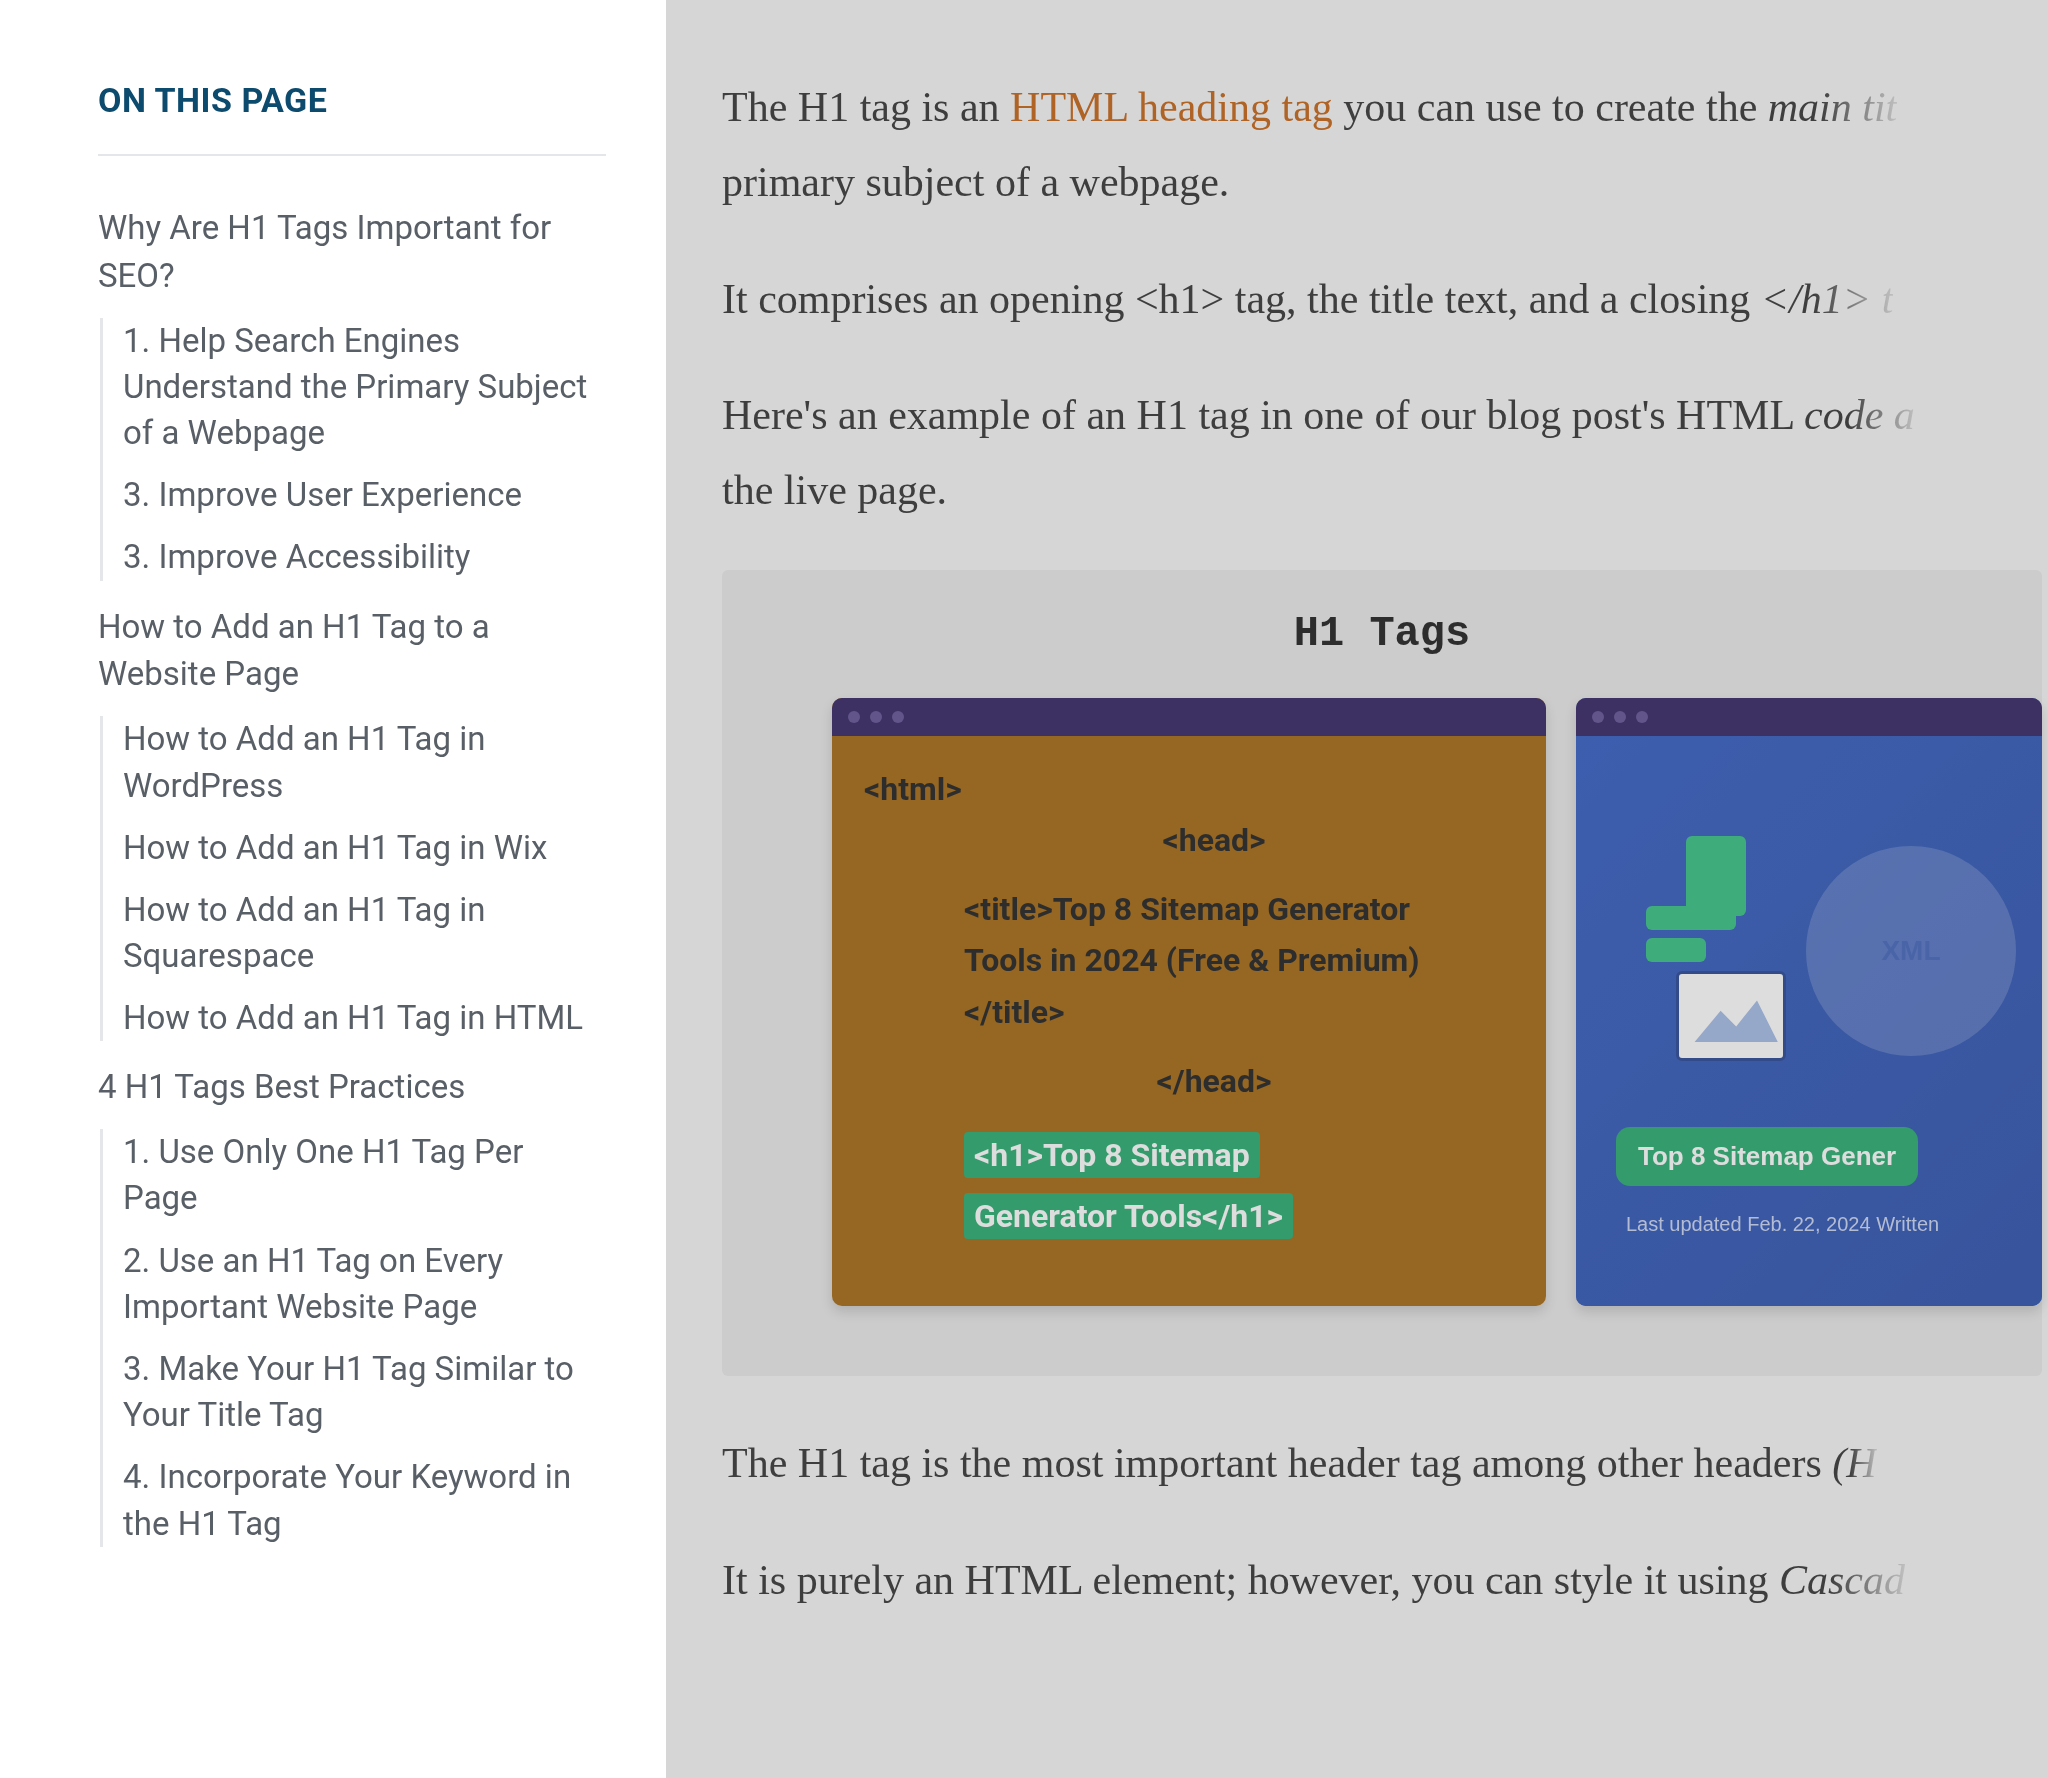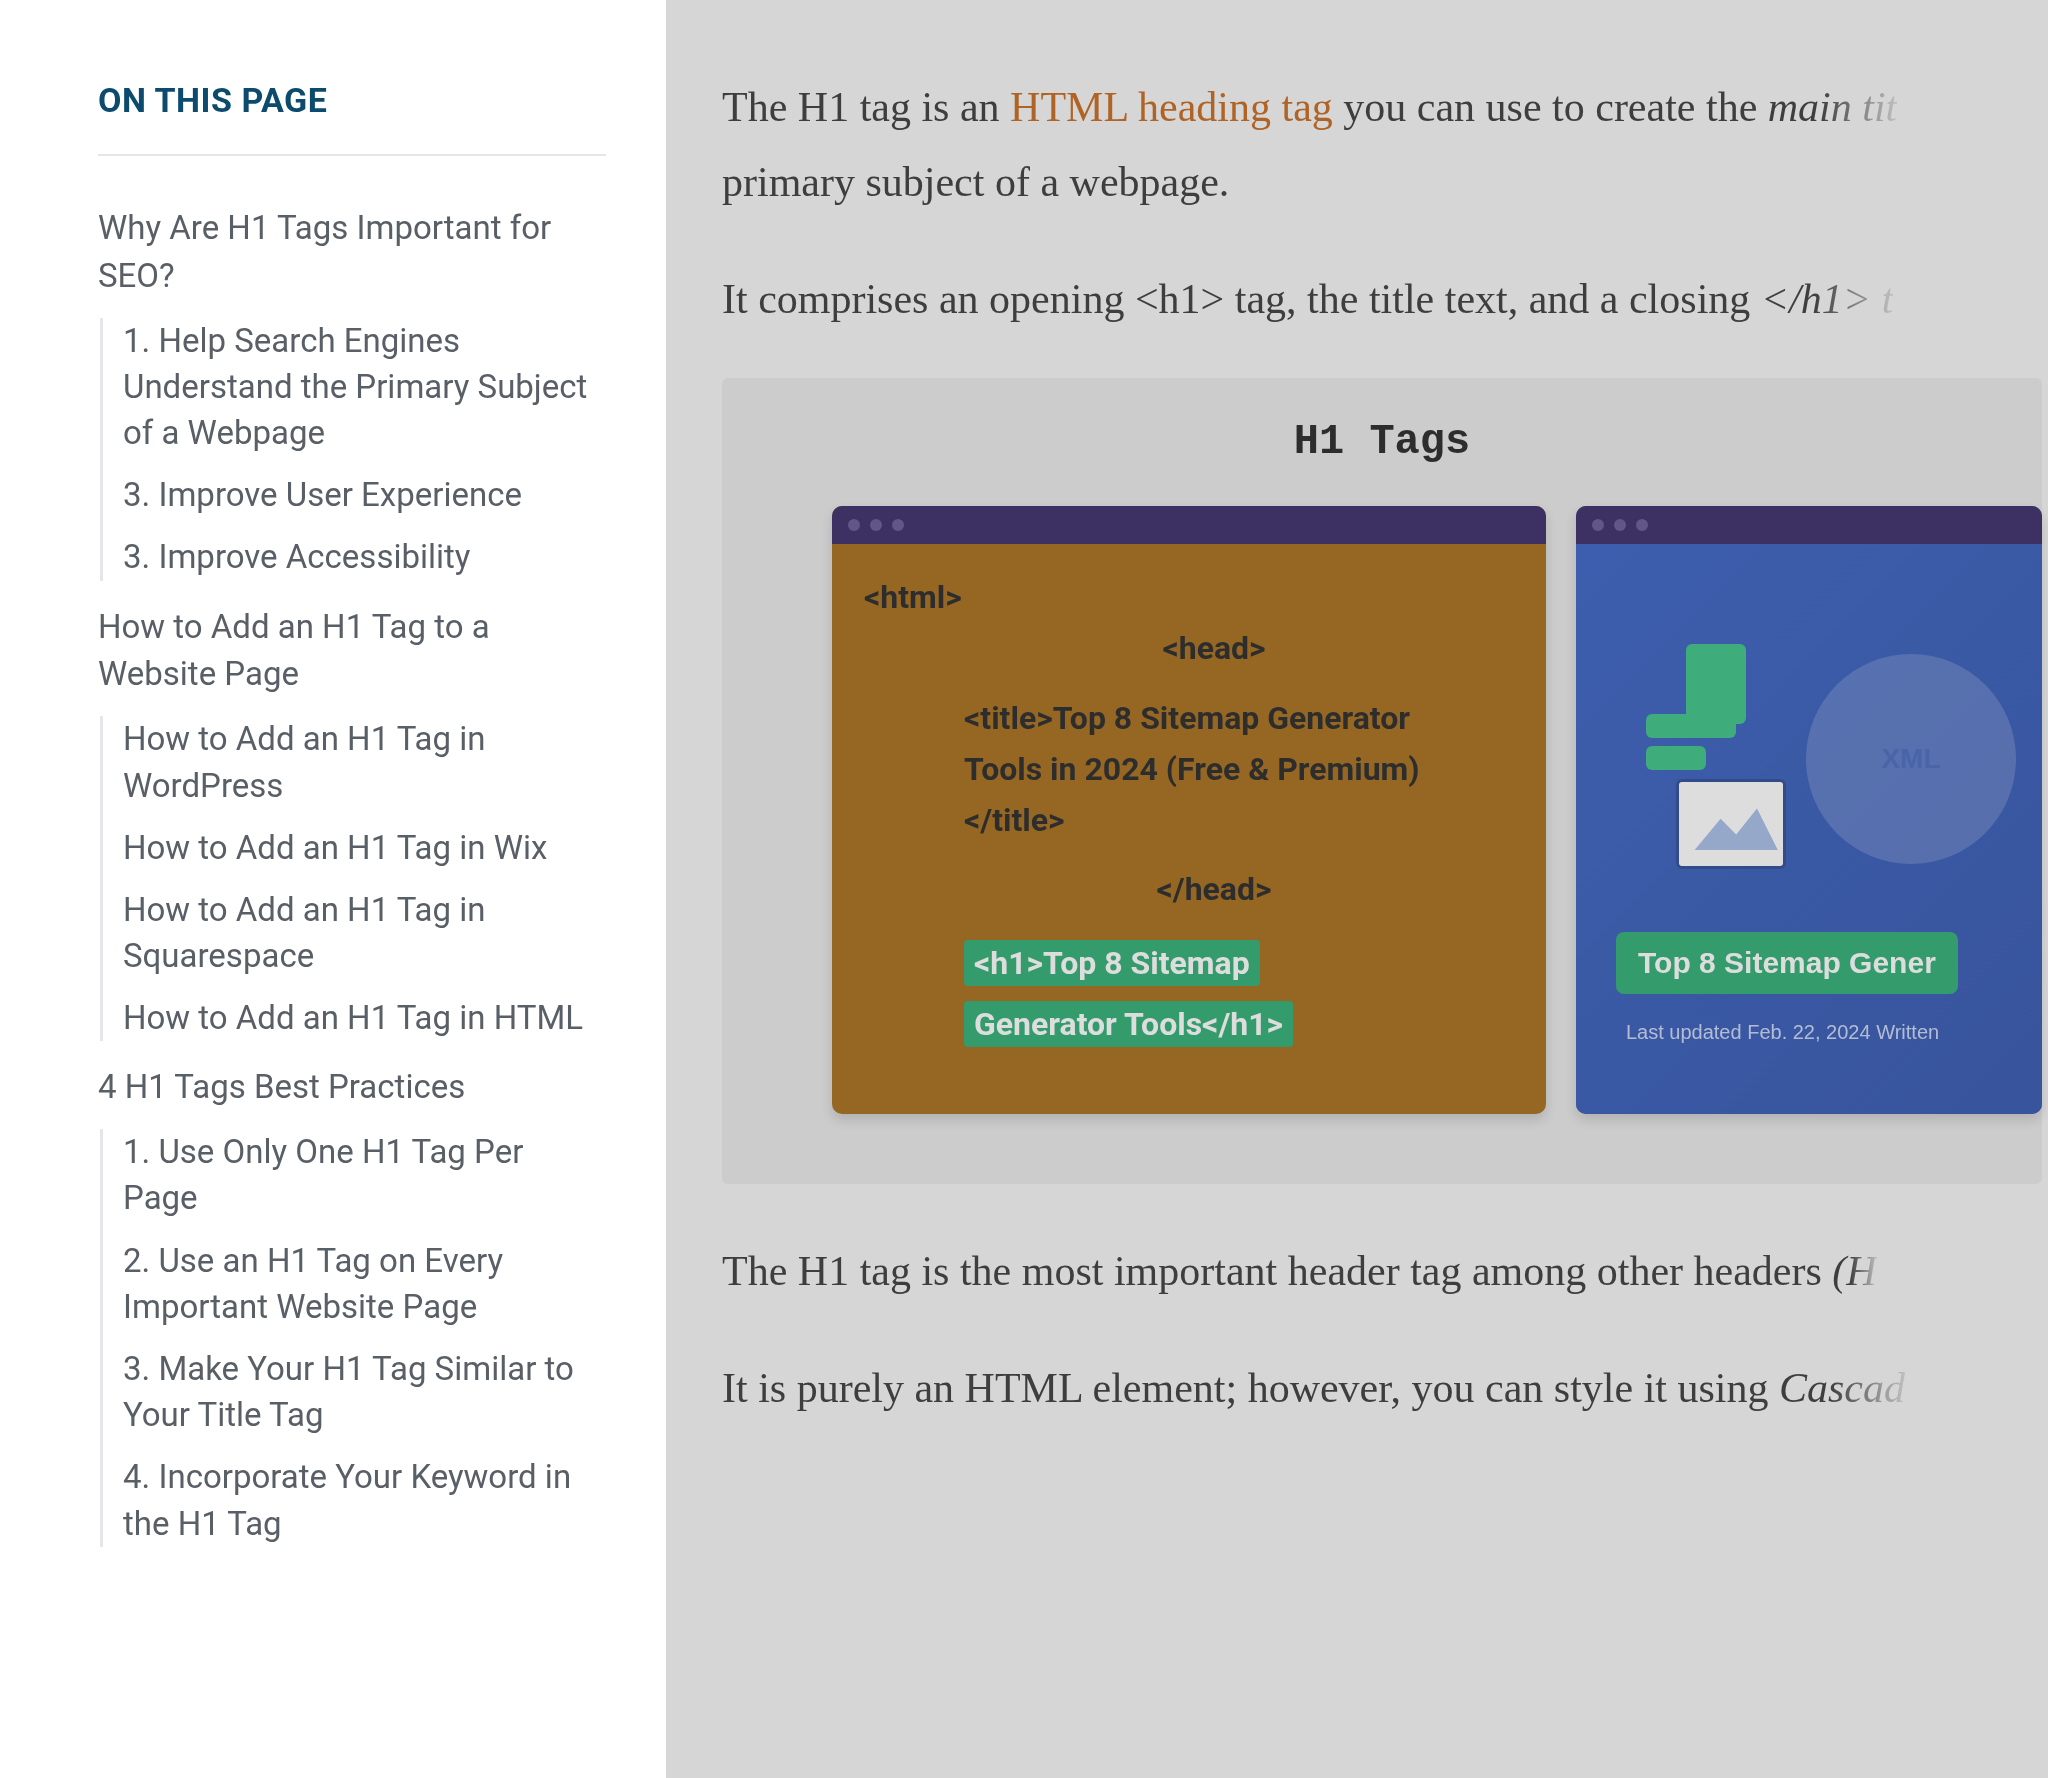--- a/index.html
+++ b/index.html
@@ -177,22 +177,22 @@
     display:flex; align-items:center; justify-content:center;
     font-family: -apple-system, sans-serif; font-weight:700; color:#3a5fb8;
     font-size:28px;
   }
   .shape { position:absolute; border-radius:6px; }
   .doc-shape { background:#2bbf7c; }
   .page-shape { background:#fff; border:3px solid #1d3e8f; }
   .green-pill {
     position:absolute; left:40px; bottom:120px;
     background:#1ea768; color:#fff;
-    font-family: -apple-system, sans-serif; font-weight:800; font-size:30px;
-    padding:14px 22px; border-radius:8px; white-space:nowrap;
+    font-family: -apple-system, sans-serif; font-weight:800; font-size:26px;
+    padding:14px 22px; border-radius:14px; white-space:nowrap;
   }
   .meta-line {
     position:absolute; left:50px; bottom:70px;
     font-family: -apple-system, sans-serif; font-size:20px; color:#c8d3f2;
     white-space:nowrap;
   }
 </style>
 </head>
 <body>
 
@@ -232,20 +232,24 @@
     <div class="content">
       <p class="para">
         <span>The H1 tag is an </span><span class="link">HTML heading tag</span><span> you can use to create the </span><span class="fade-right">main tit</span><br>
         <span>primary subject of a webpage.</span>
       </p>
 
       <p class="para">
         <span class="code-inline">It comprises an opening &lt;h1&gt; tag, the title text, and a closing </span><span class="fade-right code-inline">&lt;/h1&gt; t</span>
       </p>
 
+      <p class="para">
+        <span>Here's an example of an H1 tag in one of our blog post's HTML </span><span class="fade-right">code a</span><br>
+        <span>the live page.</span>
+      </p>
 
       <div class="figure">
         <div class="figure-title">H1 Tags</div>
         <div class="panels">
 
           <div class="window code-window">
             <div class="window-bar">
               <span class="dot"></span>
               <span class="dot"></span>
               <span class="dot"></span>

